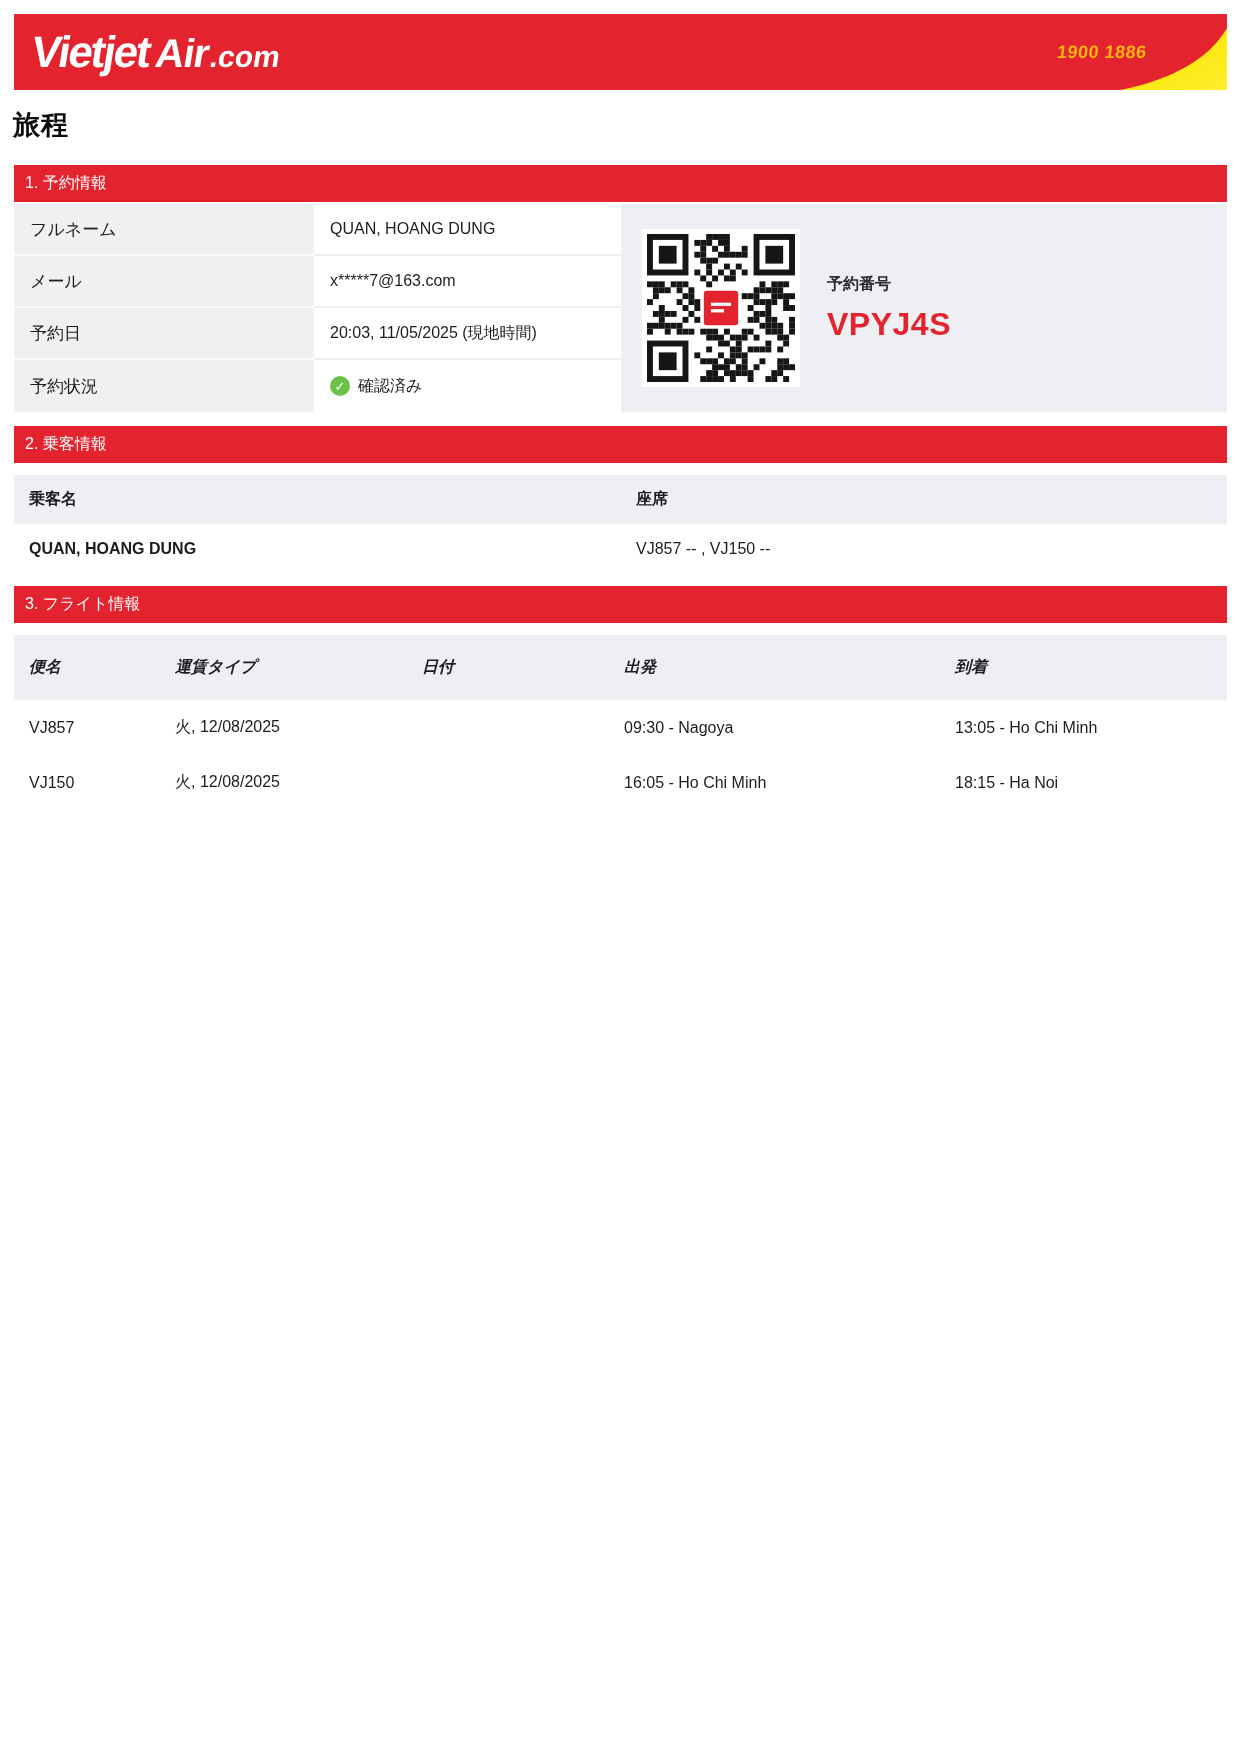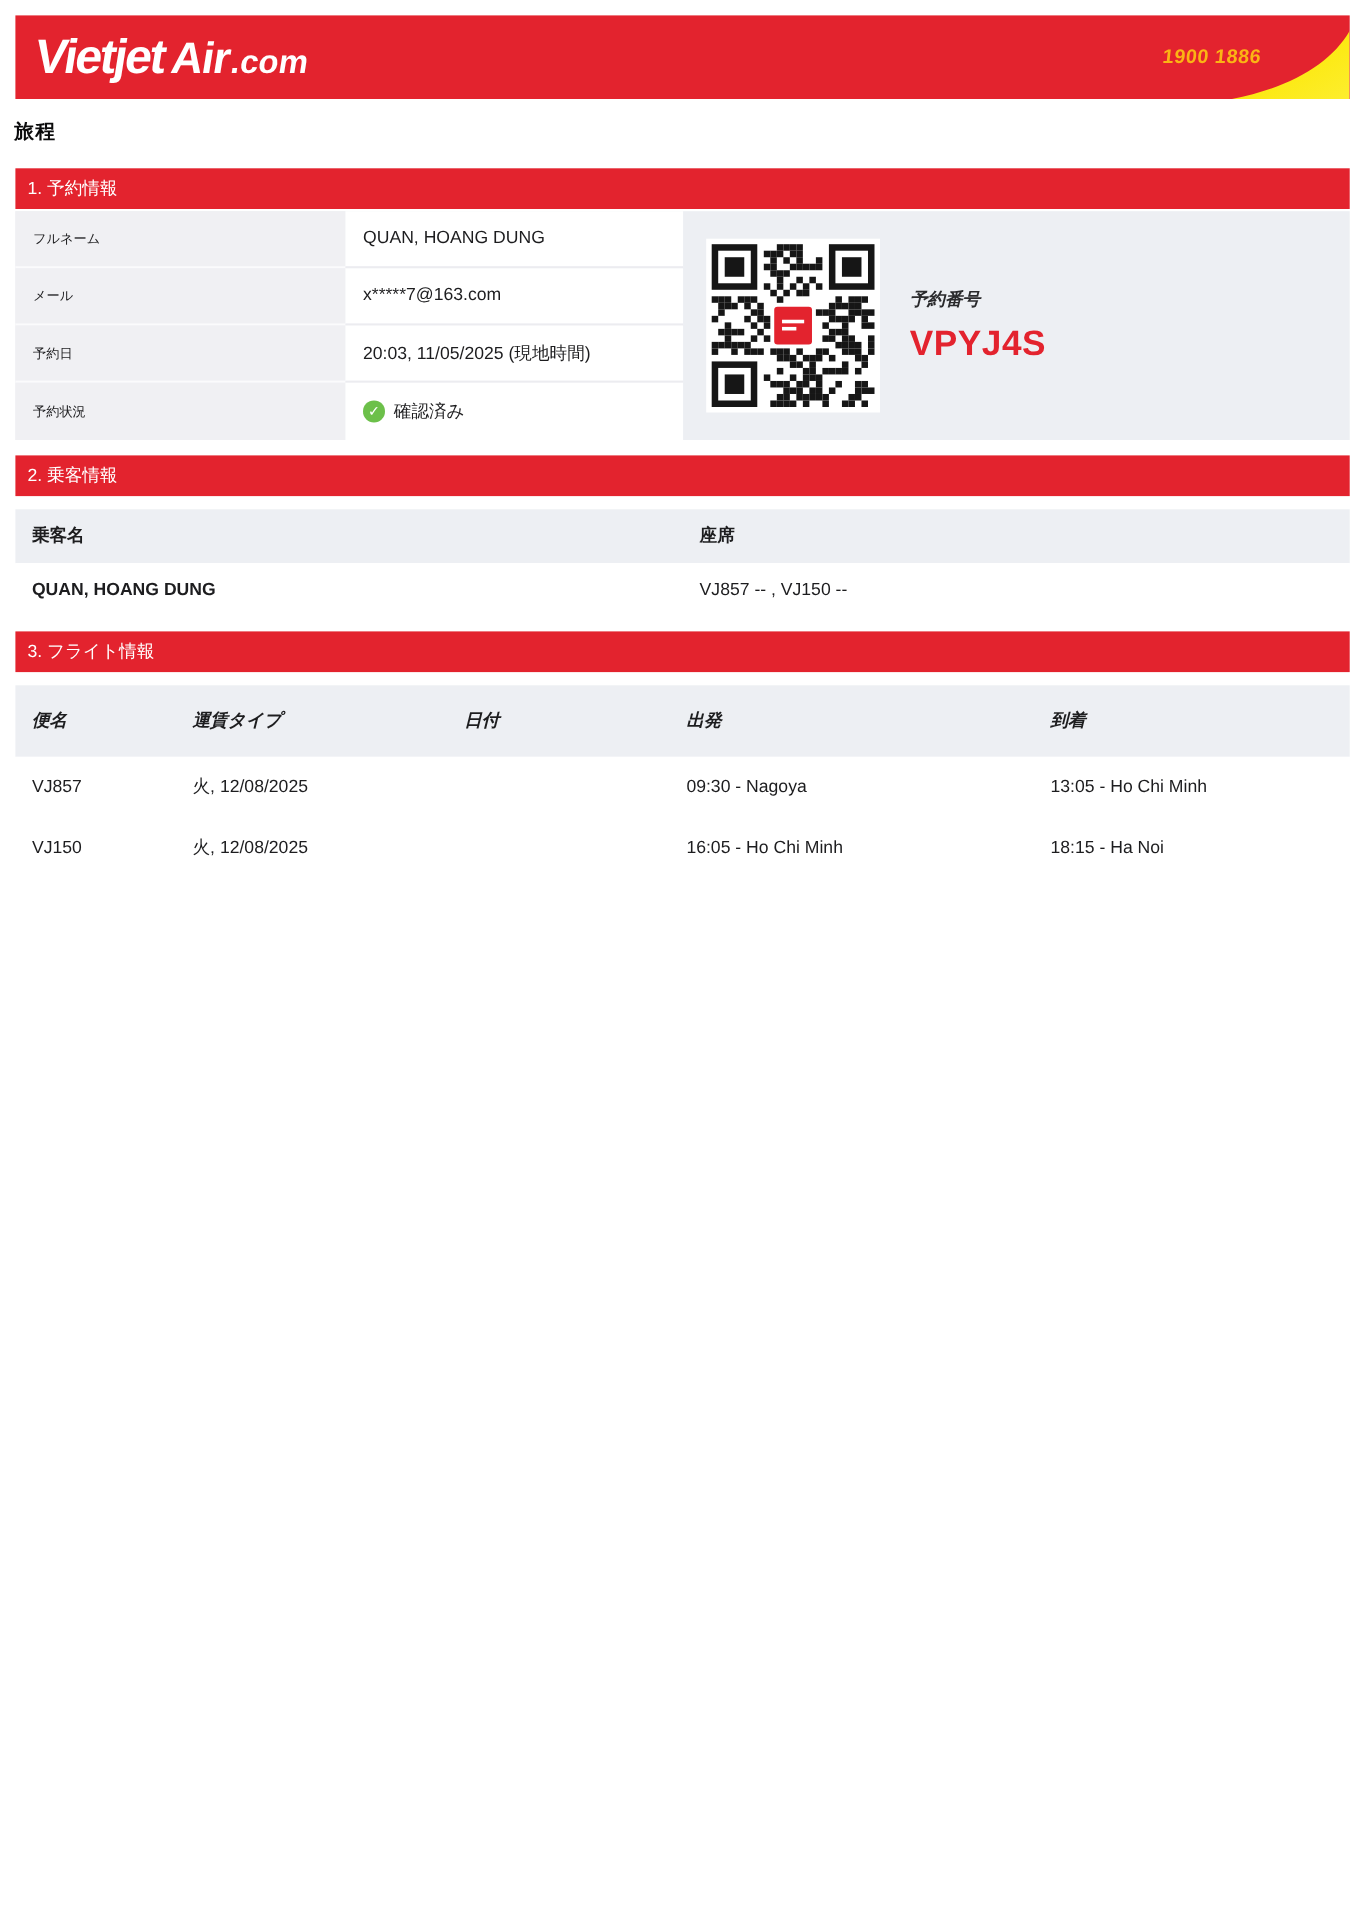--- a/index.html
+++ b/index.html
@@ -28,53 +28,53 @@
   .logo .w1{font-size:44px;font-weight:800;letter-spacing:-2px;}
   .logo .w2{font-size:40px;font-weight:800;letter-spacing:-1px;margin-left:7px;}
   .logo .w3{font-size:30px;font-weight:800;margin-left:2px;}
   .hotline{
     position:absolute;right:80px;top:50%;transform:translateY(-50%) skewX(-6deg);
     color:var(--hotline);font-weight:bold;font-size:18px;letter-spacing:.5px;
   }
   .swoosh{position:absolute;right:0;bottom:0;width:125px;height:76px;display:block;}
 
   
-  .page-title{margin:17px 0 0 13px;font-size:18px;font-weight:bold;color:#0b0b0c;letter-spacing:1px;}
+  .page-title{margin:17px 0 0 13px;font-size:27px;font-weight:bold;color:#0b0b0c;letter-spacing:1px;}
 
   
   .section-bar{
     margin:22px 14px 0;height:37px;background:var(--red);color:#fff;
     display:flex;align-items:center;padding-left:11px;font-size:16px;
   }
   .section-bar.s2{margin-top:14px;}
   .section-bar.s3{margin-top:13px;}
 
   
   .booking-body{margin:2px 14px 0;display:flex;background:var(--panel);}
   .info-table{width:607px;display:flex;flex-direction:column;}
   .info-row{display:flex;height:52px;}
   .info-label{
     width:300px;background:var(--labelbg);display:flex;align-items:center;
-    padding-left:16px;font-size:12px;border-bottom:2px solid #fbfbfc;
+    padding-left:16px;font-size:17px;border-bottom:2px solid #fbfbfc;
   }
   .info-value{
     flex:1;background:#fff;display:flex;align-items:center;gap:8px;
     padding-left:16px;font-size:16px;border-bottom:2px solid #ececf0;
   }
   .info-row:last-child .info-label,
   .info-row:last-child .info-value{border-bottom:none;}
   .check-badge{
     width:20px;height:20px;border-radius:50%;background:var(--green);
     color:#fff;font-size:13px;font-weight:bold;display:flex;align-items:center;justify-content:center;flex:0 0 auto;
   }
   .qr-area{flex:1;display:flex;align-items:center;padding-left:21px;}
   .qr-box{width:158px;height:158px;background:#fff;flex:0 0 auto;}
   .qr-box svg{display:block;width:158px;height:158px;}
   .ref-block{margin-left:27px;}
-  .ref-label{font-size:16px;font-weight:bold;color:#2a2a2c;font-style:italic;}
+  .ref-label{font-size:16px;font-weight:bold;color:#2a2a2c;}
   .ref-code{margin-top:11px;font-size:32px;font-weight:bold;color:var(--red);letter-spacing:.5px;}
 
   
   .pax-table{margin:12px 14px 0;}
   .pax-head,.pax-row{display:grid;grid-template-columns:607px 1fr;}
   .pax-head{background:var(--panel);height:49px;}
   .pax-head .cell{font-weight:bold;}
   .pax-row{background:#fff;height:49px;}
   .cell{display:flex;align-items:center;padding-left:15px;font-size:16px;}
   .pax-row .name{font-weight:bold;}

